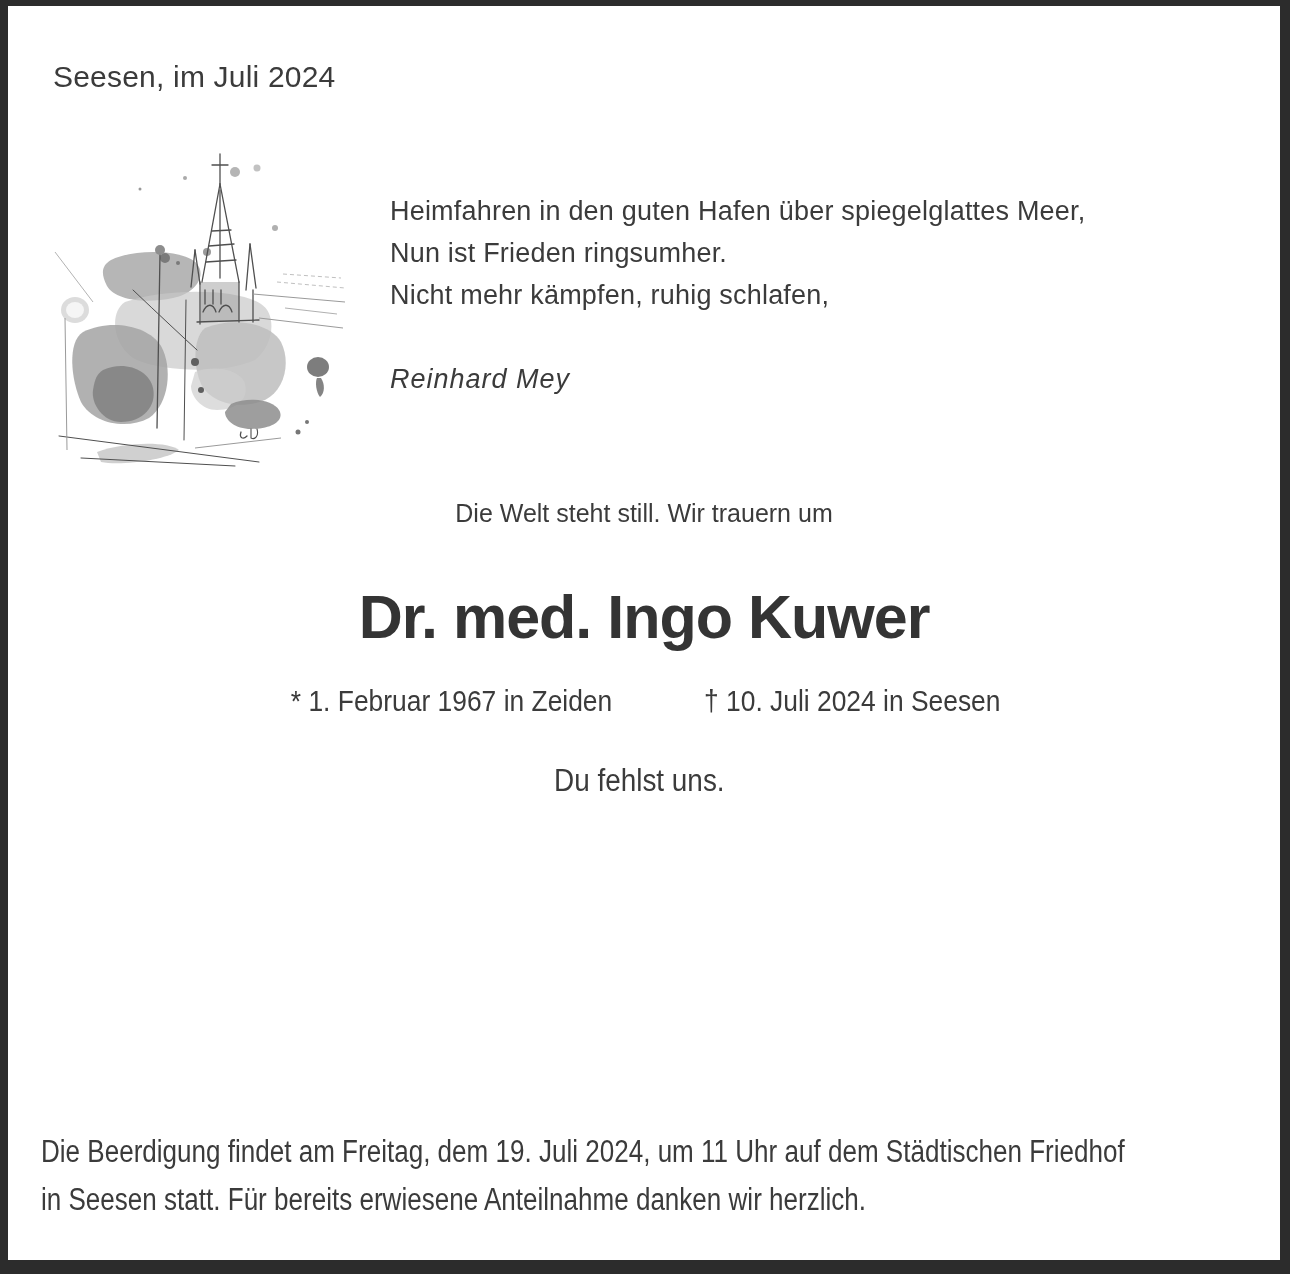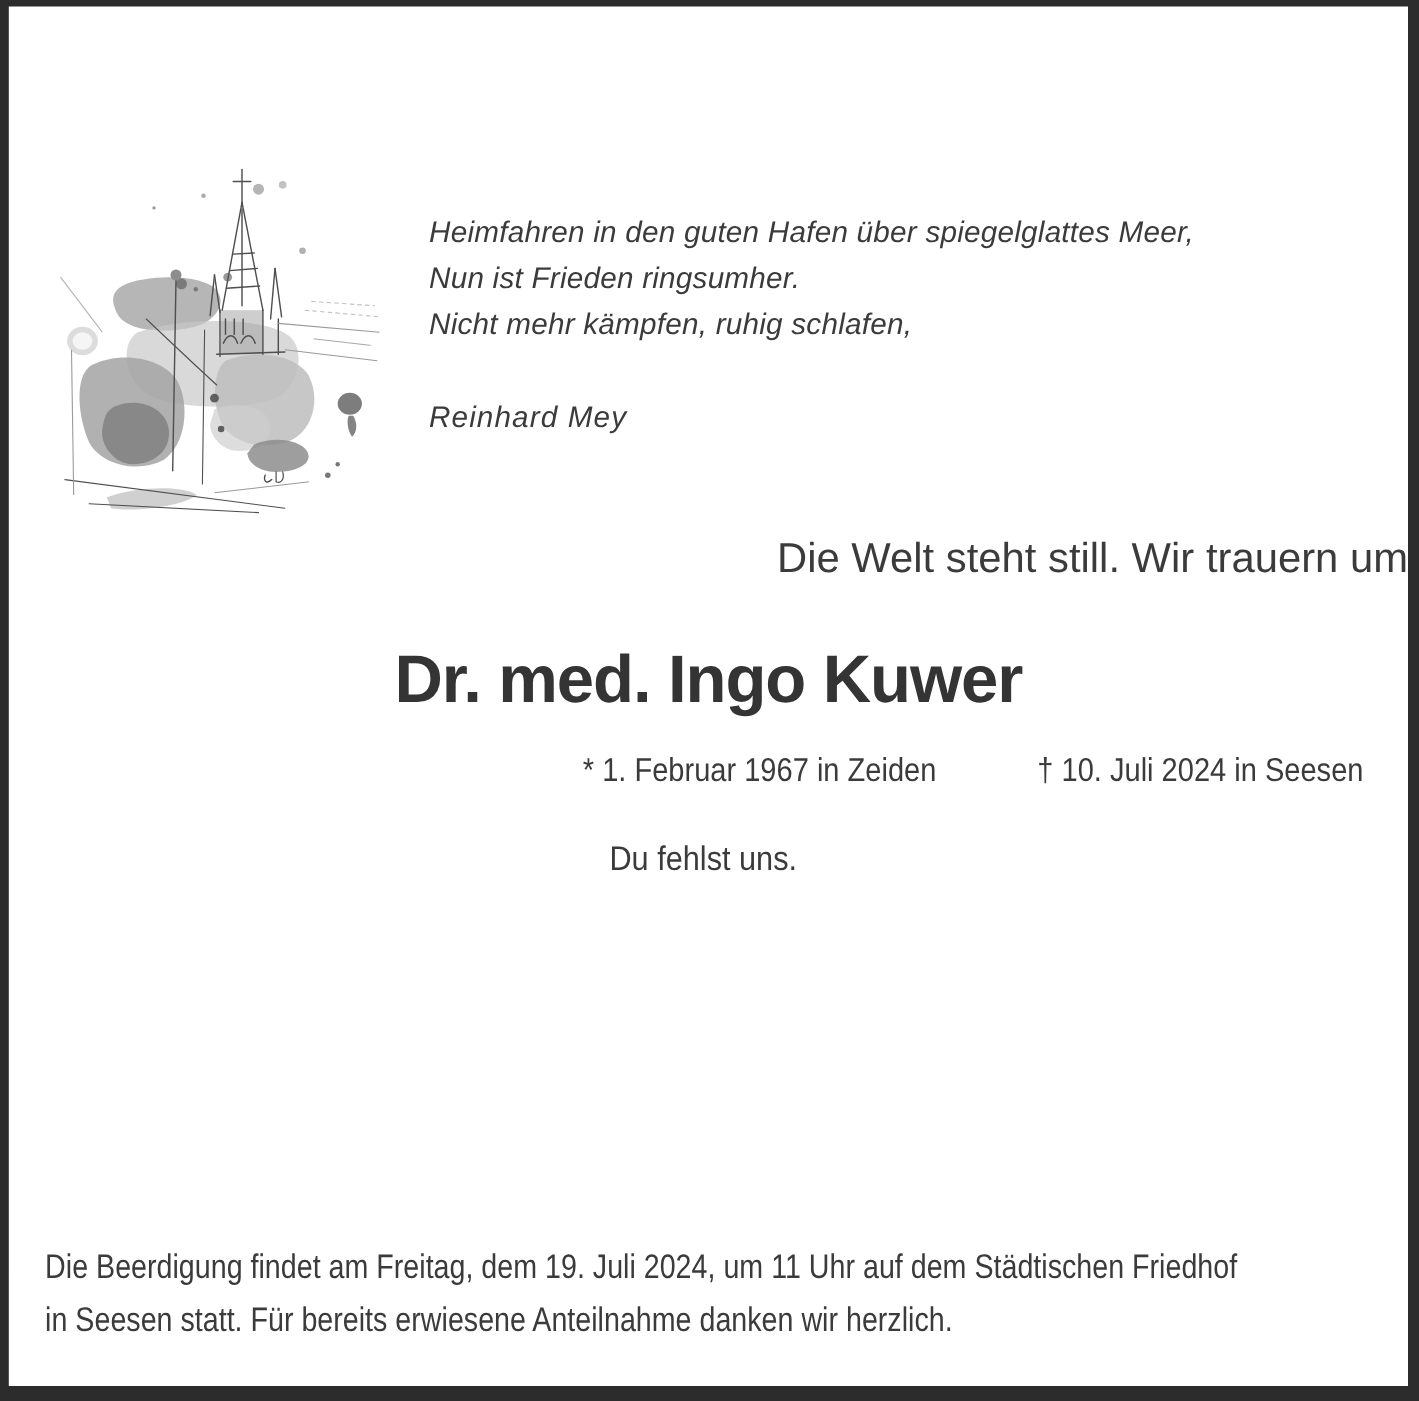--- a/index.html
+++ b/index.html
@@ -22,46 +22,45 @@
     left: 45px; top: 53px;
     font-size: 30px; line-height: 36px;
     letter-spacing: 0.2px;
   }
 
   .church { left: 37px; top: 126px; }
 
   .poem {
     left: 382px; top: 184px;
     font-size: 27px; line-height: 42px;
-    font-style: italic;
     letter-spacing: 0.2px;
   }
   .attribution {
     left: 382px; top: 358px;
     font-size: 27px; font-style: italic;
     letter-spacing: 1px;
   }
 
   .intro {
-    left: 0; top: 481px; width: 100%;
-    text-align: right;
-    font-size: 38px;
+    left: 0; top: 493px; width: 100%;
+    text-align: center;
+    font-size: 25px;
   }
 
   .deceased-name {
     left: 0; top: 576px; width: 100%;
     text-align: center;
     font-size: 61px; font-weight: bold;
     letter-spacing: -1px;
     color: #343434;
   }
 
   .dates {
     left: 0; top: 678px; width: 100%;
-    display: flex; justify-content: flex-end;
+    display: flex; justify-content: center;
     gap: 92px;
     font-size: 30px;
   }
   .dates .birth { transform: scaleX(0.88); transform-origin: 100% 50%; white-space: nowrap; }
   .dates .death { transform: scaleX(0.88); transform-origin: 0 50%; white-space: nowrap; }
 
   .tribute {
     left: 546px; top: 757px;
     font-size: 31px;
     transform: scaleX(0.9); transform-origin: 0 0;
@@ -79,20 +78,21 @@
     font-size: 31px; line-height: 48px;
     white-space: nowrap;
     transform: scaleX(0.84); transform-origin: 0 0;
   }
 </style>
 </head>
 <body>
 
 <div class="page">
 
+  <div class="abs dateline">Seesen, im Juli 2024</div>
 
   <div class="abs church">
     <svg width="310" height="335" viewBox="0 0 310 335">
 
       <path d="M66,128 C90,116 142,118 152,132 C162,144 150,162 128,166 C100,172 70,168 62,154 C56,142 56,134 66,128 Z" fill="#9e9e9e" opacity="0.75"></path>
       <path d="M80,170 C120,156 192,156 216,172 C233,183 228,214 210,228 C180,242 120,240 92,228 C70,218 62,182 80,170 Z" fill="#c7c7c7" opacity="0.68"></path>
       <path d="M38,200 C66,186 104,194 116,214 C128,236 124,272 104,286 C82,298 48,292 36,270 C26,248 22,210 38,200 Z" fill="#a3a3a3" opacity="0.85"></path>
       <path d="M58,238 C80,228 104,238 108,256 C112,274 98,290 76,290 C58,290 46,272 48,258 C50,246 52,242 58,238 Z" fill="#7e7e7e" opacity="0.8"></path>
       <path d="M160,196 C190,184 226,192 236,210 C246,230 240,258 220,268 C196,278 166,272 156,252 C148,234 148,206 160,196 Z" fill="#bdbdbd" opacity="0.85"></path>
       <path d="M150,240 C170,232 196,238 200,252 C204,266 192,278 172,278 C156,278 146,264 146,254 Z" fill="#cfcfcf" opacity="0.7"></path>

